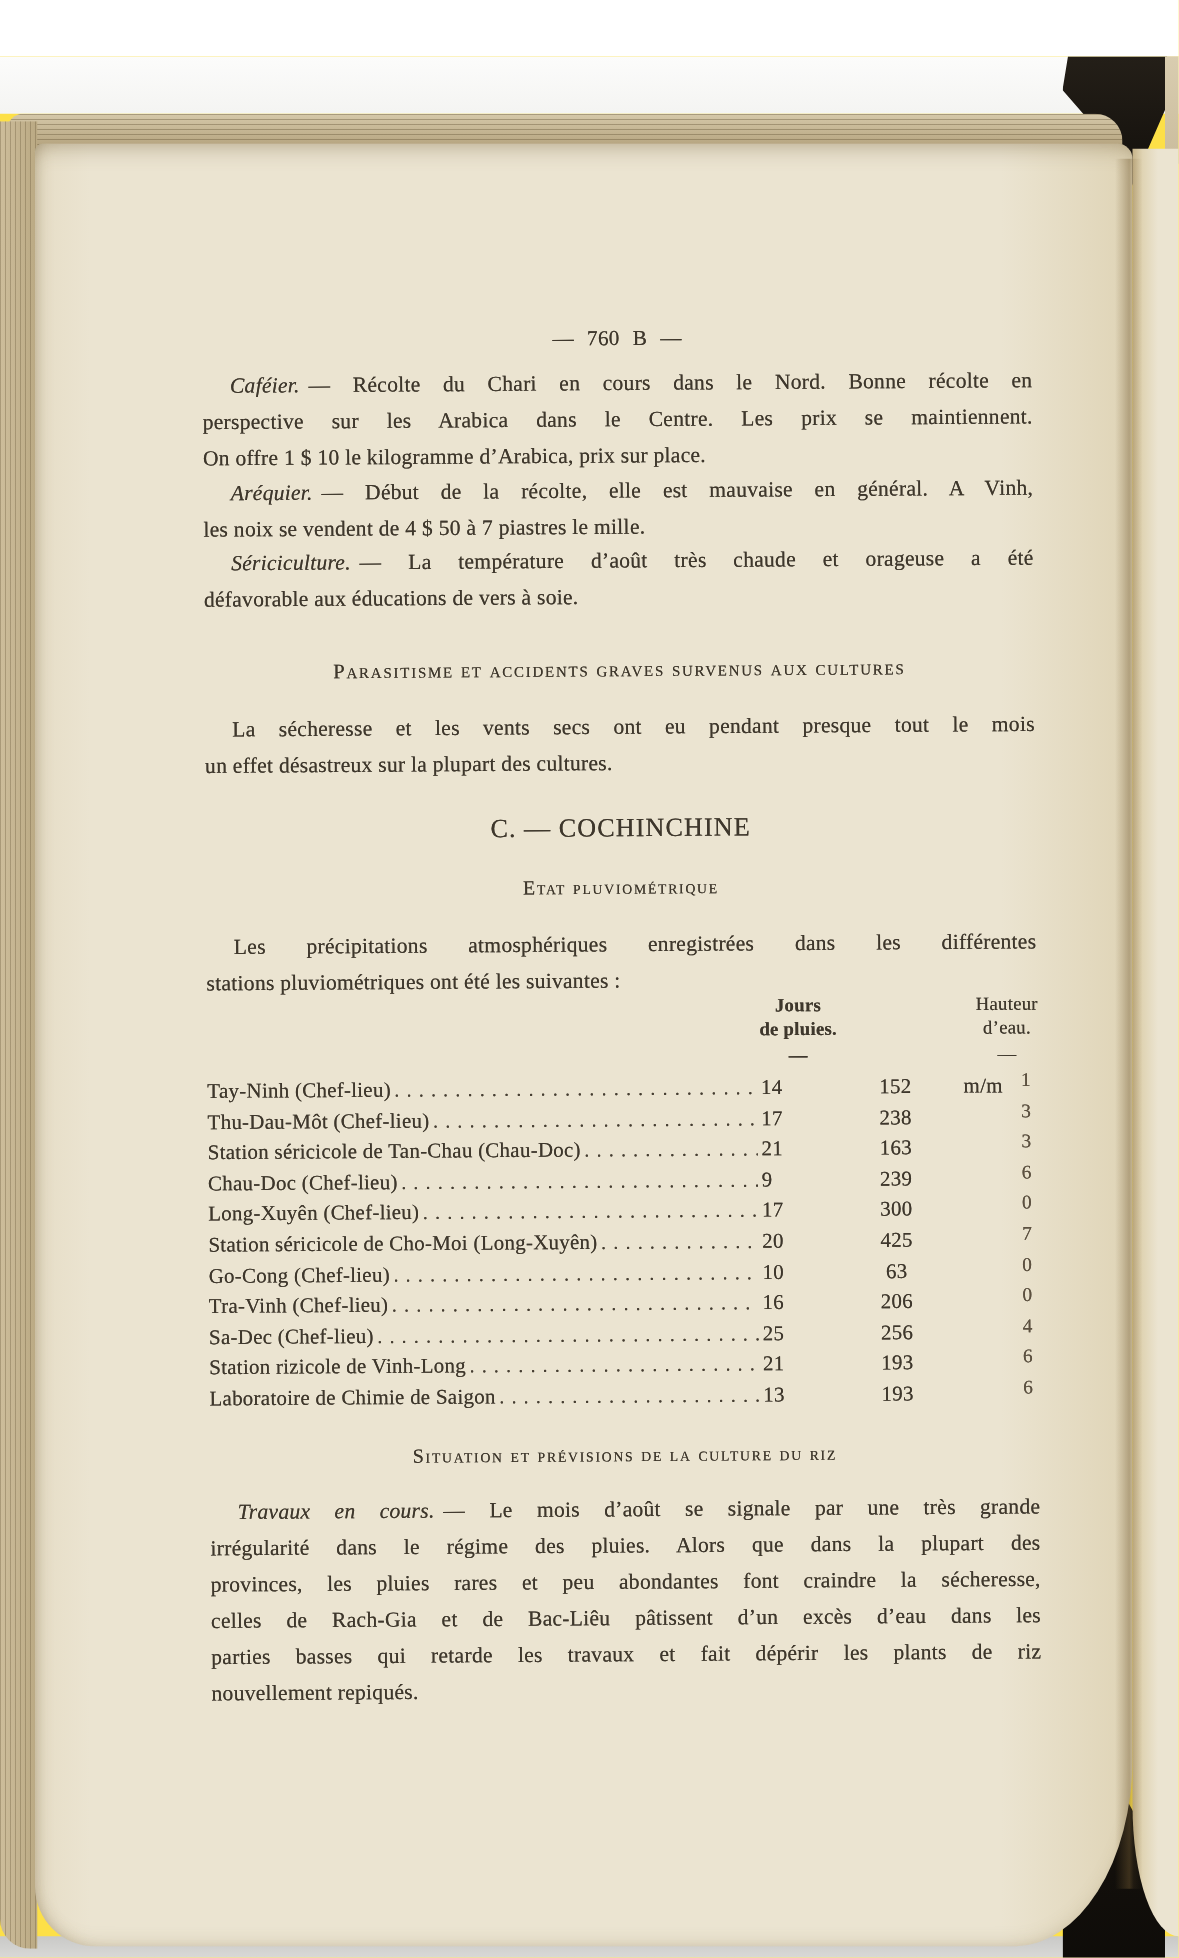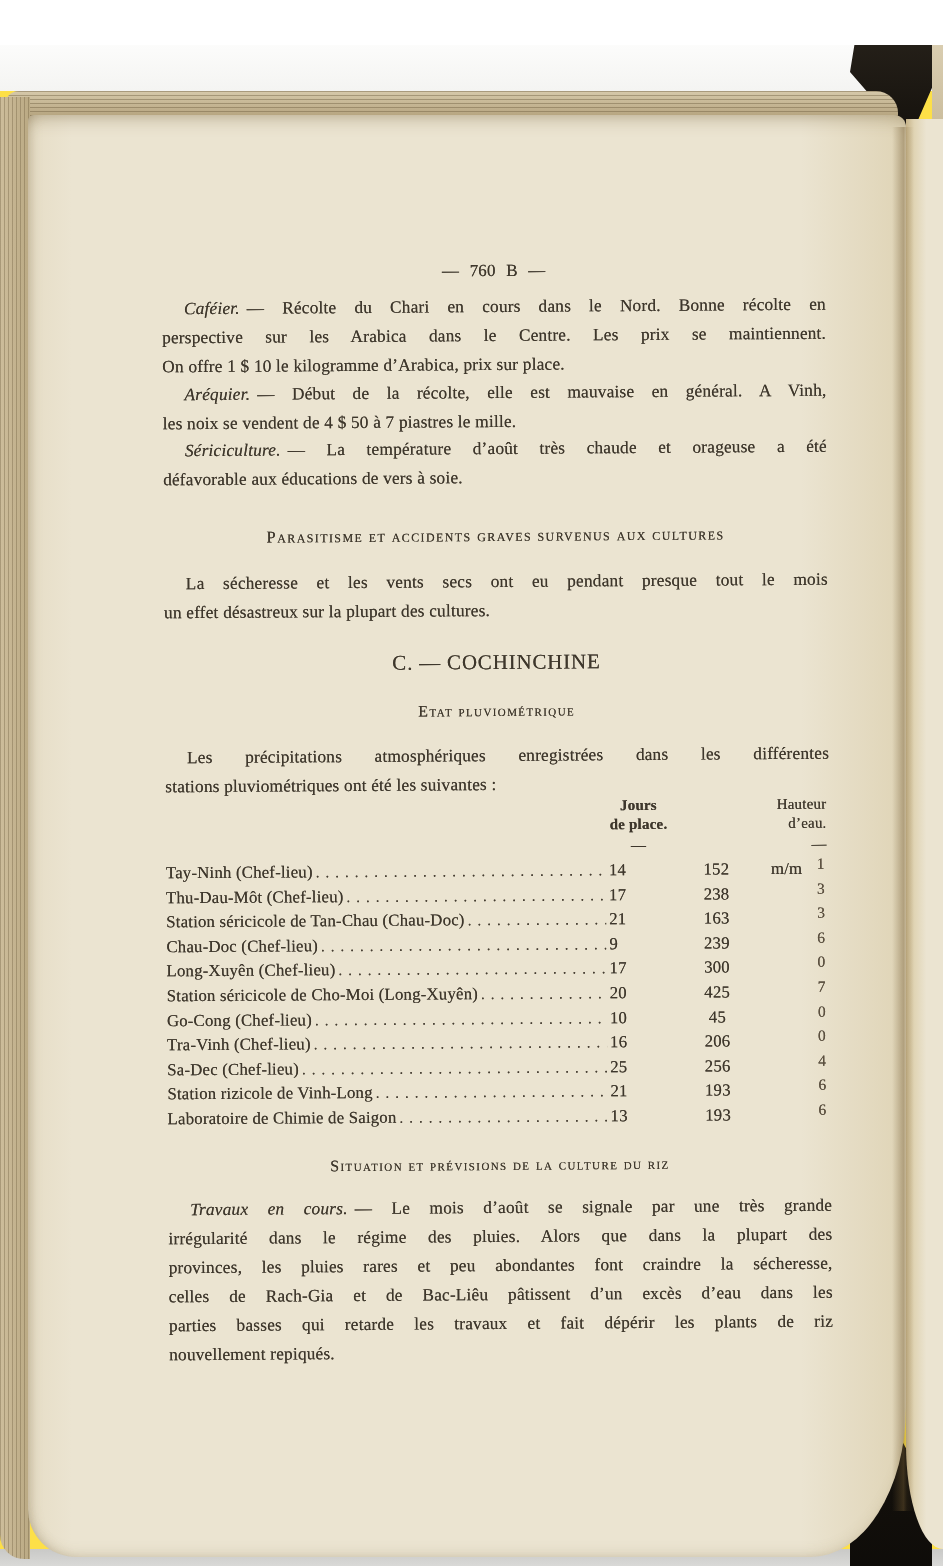--- a/index.html
+++ b/index.html
@@ -73,21 +73,21 @@
   .h-parasitisme { top:481px; font-size:16.5px; }
   .h-cochinchine { position:absolute; left:0; top:603px; width:664px; text-align:center;
                    font-size:21px; letter-spacing:.8px; line-height:29px; }
   .h-etat { top:657px; font-size:16px; }
   .h-situation { top:1111px; font-size:16px; }
 
   
   .rtable { position:absolute; left:0; top:752px; width:664px; }
   .thead { position:absolute; top:0; text-align:center; font-size:15px; line-height:19px; }
   .thead-jours { left:408px; width:130px;font-weight:bold; }
-  .thead-haut  { left:531px; width:130px;text-align:right; }
+  .thead-haut  { left:575px; width:130px; }
   .thead .dash { display:block; line-height:17px; margin-top:3px; }
   .rows { position:absolute; left:0; top:62px; width:664px; }
   .trow { display:flex; align-items:baseline; height:24.6px; line-height:24.6px;
           font-size:16.8px; white-space:nowrap; }
   .tlabel { flex:none; }
   .tdots { flex:1 1 auto; overflow:hidden; margin:0 3px; letter-spacing:6px;
            font-size:15px; color:#463e32; }
   .tdots::after { content:"................................................................................"; }
   .tjours { flex:none; width:60px; }
   .thaut  { flex:none; width:95px; text-align:center; }
@@ -152,21 +152,21 @@
     <div class="sc h-etat">Etat pluviométrique</div>
 
     <div class="para" style="top:696px">
       <div class="ln indent">Les précipitations atmosphériques enregistrées dans les différentes</div>
       <div class="ln last">stations pluviométriques ont été les suivantes :</div>
     </div>
 
     <div class="rtable">
       <div class="thead thead-jours">
         <span>Jours</span><br>
-        <span>de place.</span>
+        <span>de pluies.</span>
         <span class="dash">—</span>
       </div>
       <div class="thead thead-haut">
         <span>Hauteur</span><br>
         <span>d’eau.</span>
         <span class="dash">—</span>
       </div>
 
       <div class="rows">
         <div class="trow">
@@ -214,21 +214,21 @@
             <span class="tdots"></span>
             <span class="tjours">20</span>
             <span class="thaut">425</span>
             <span class="tunit"></span>
             <span class="tbleed">7</span>
         </div>
         <div class="trow">
           <span class="tlabel">Go-Cong (Chef-lieu)</span>
             <span class="tdots"></span>
             <span class="tjours">10</span>
-            <span class="thaut">45</span>
+            <span class="thaut">63</span>
             <span class="tunit"></span>
             <span class="tbleed">0</span>
         </div>
         <div class="trow">
           <span class="tlabel">Tra-Vinh (Chef-lieu)</span>
             <span class="tdots"></span>
             <span class="tjours">16</span>
             <span class="thaut">206</span>
             <span class="tunit"></span>
             <span class="tbleed">0</span>

